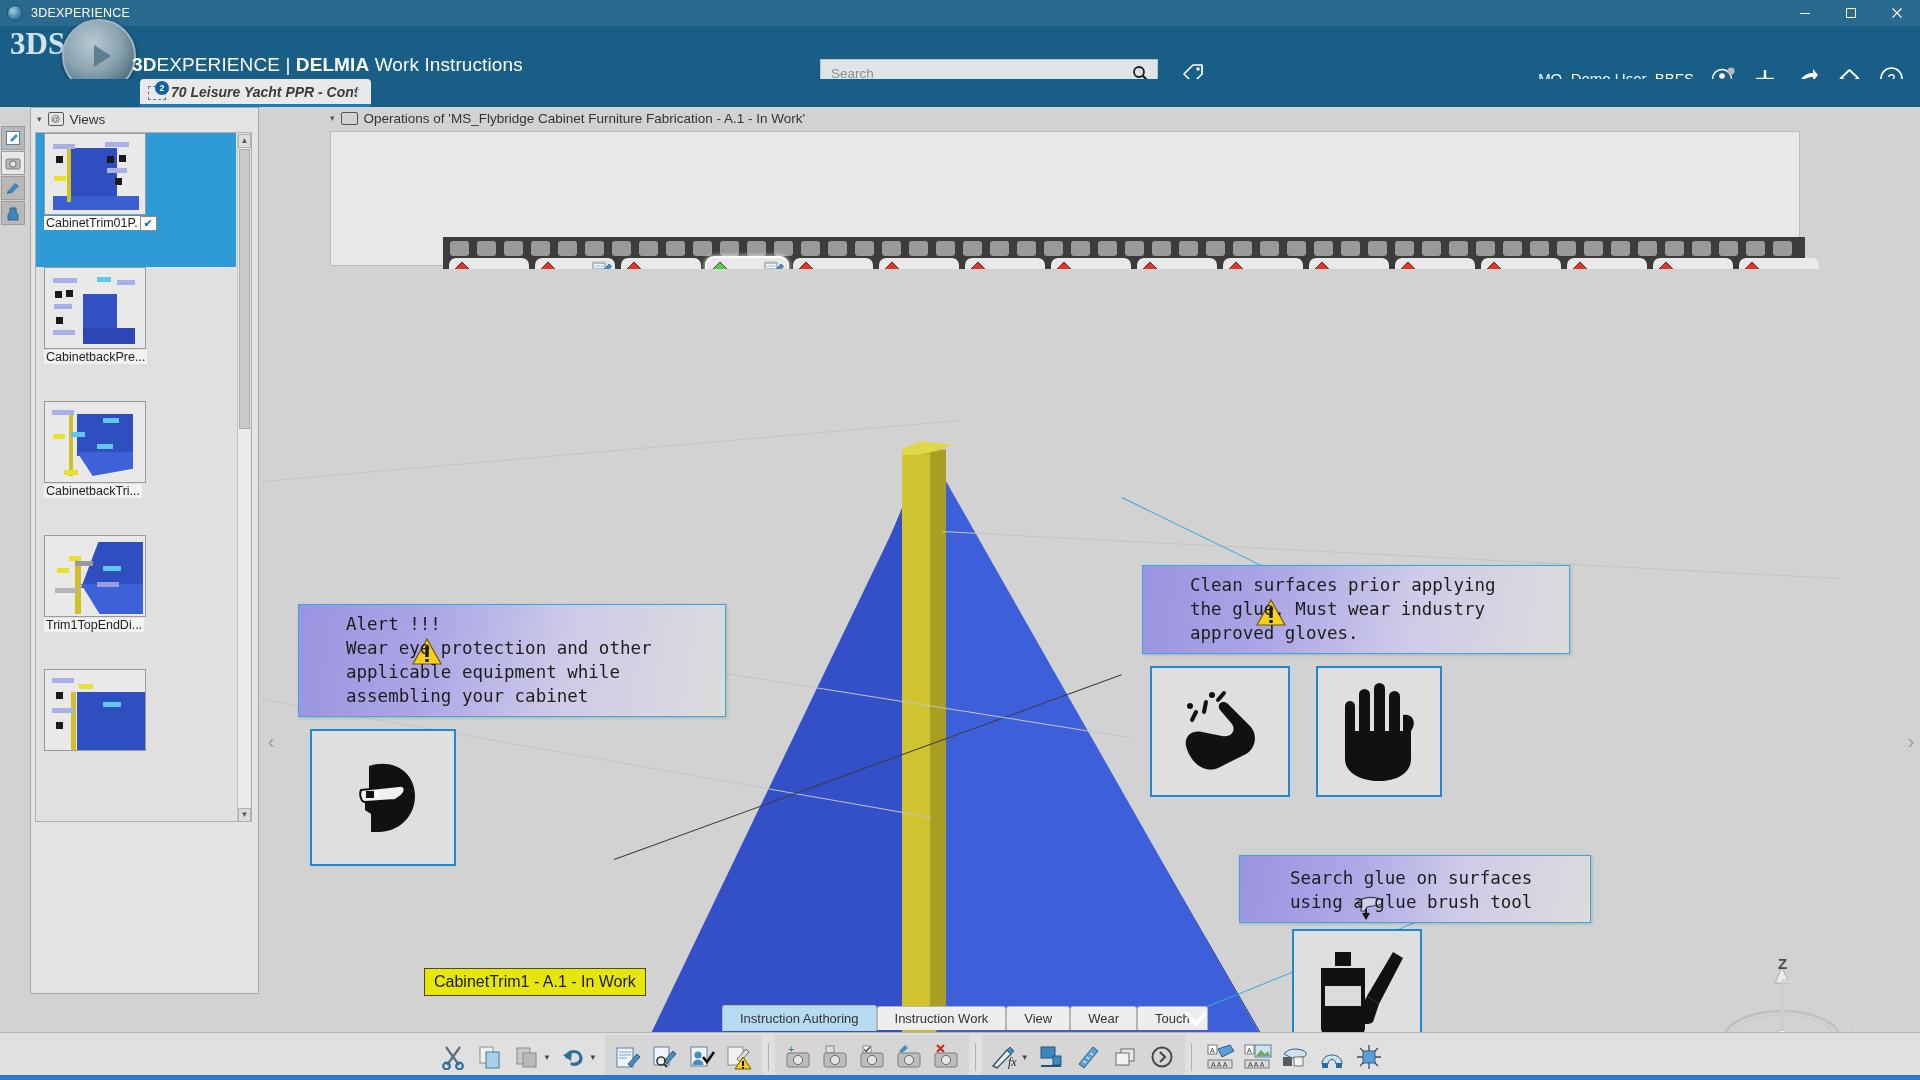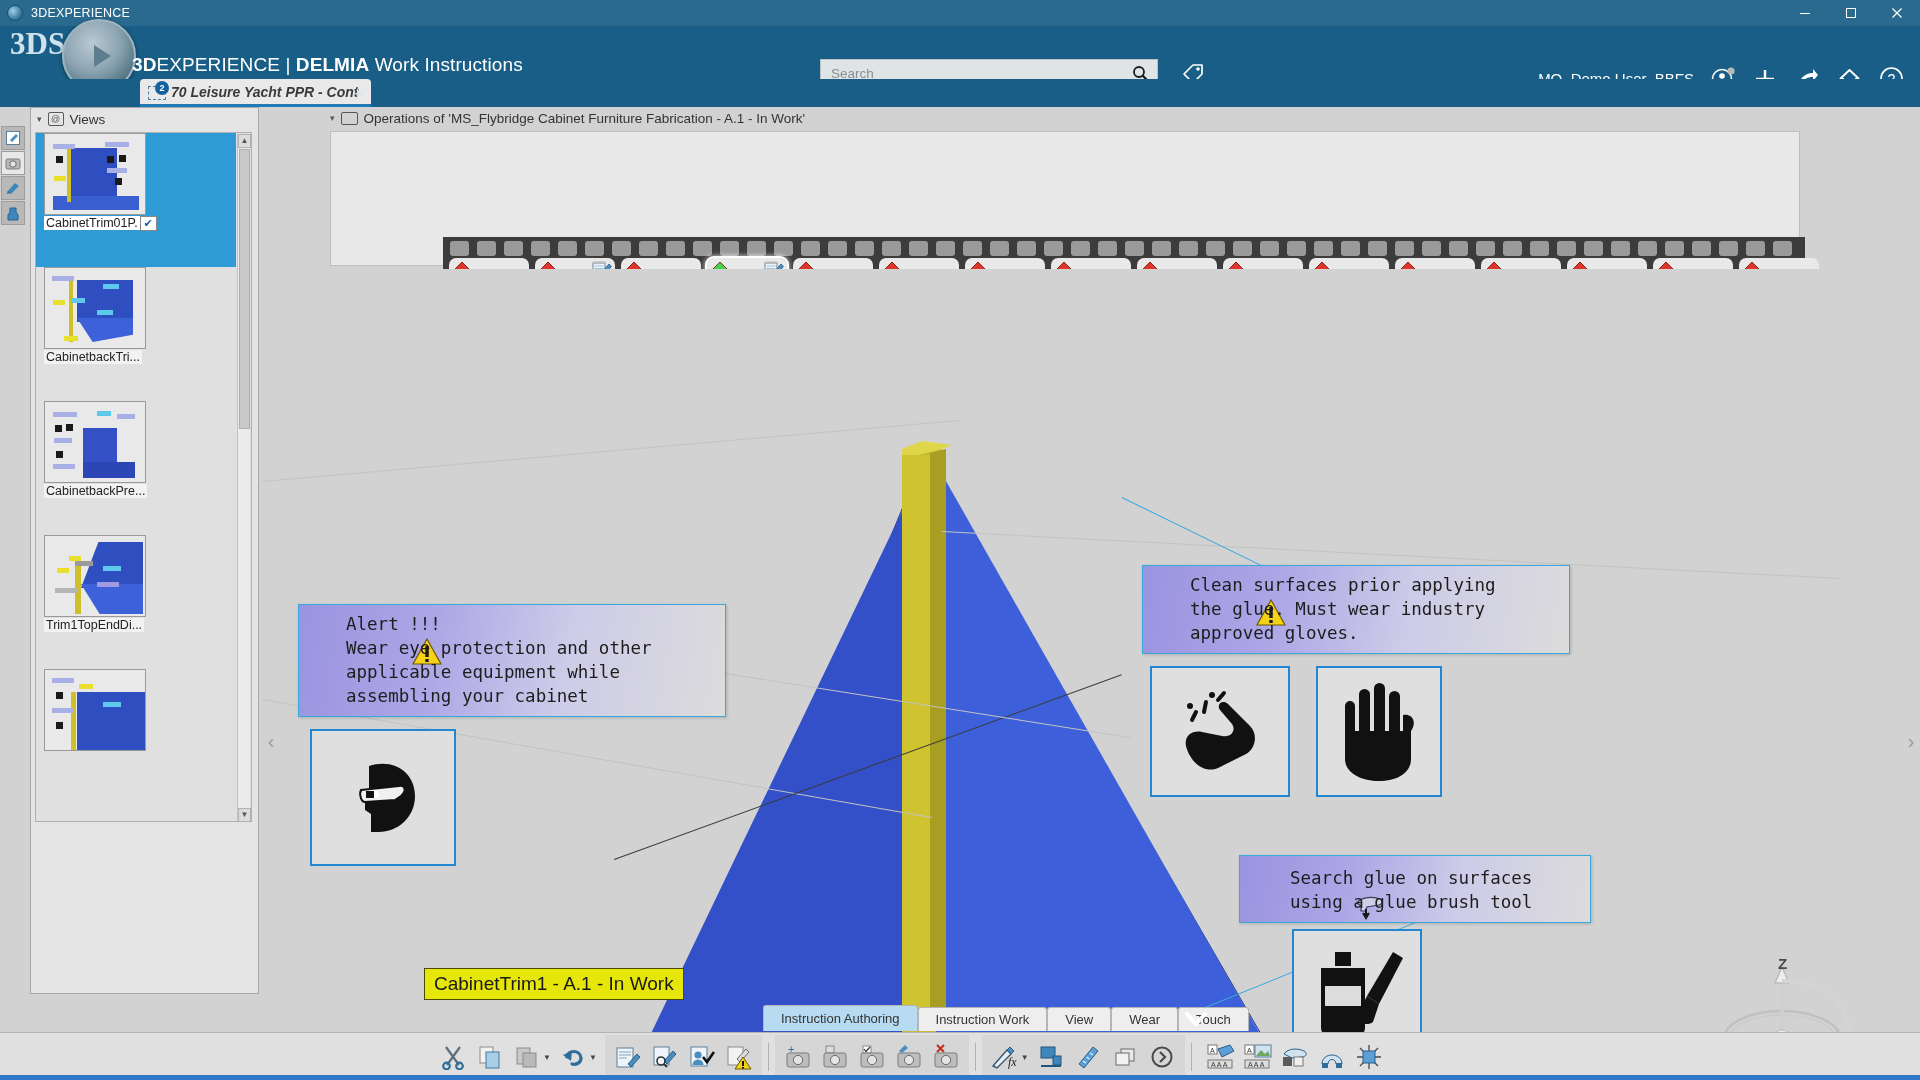--- a/index.html
+++ b/index.html
@@ -212,41 +212,40 @@
   .callout .warn { width:30px;height:28px;margin-right:9px;flex:none; margin-top:2px;}
   .callout .brush-ic { width:34px;height:28px;margin-right:8px;flex:none;margin-top:2px; }
 
   .pictobox {
     position:absolute; background:#dfdfdf; border:2.5px solid #2187d0;
     display:flex; align-items:center; justify-content:center;
   }
 
   .yellow-label {
     position:absolute; background:#e6e60a; border:1.5px solid #4a4a00;
-    font-size:19px; color:#1a1a1a; padding:4px 9px;
+    font-size:16px; color:#1a1a1a; padding:4px 9px;
     font-family:"Liberation Sans",sans-serif;
   }
 
   .leader { position:absolute; background:#39a9dd; height:1.2px; transform-origin:0 0; }
   .leader.dark { background:#3a3a3a; }
 
   .compass3d { position:absolute; right:40px; bottom:90px; width:160px; height:140px; }
   .compass3d .lbl { position:absolute; font-size:15px; font-weight:bold; color:#4a4a4a; }
 
   .vp-arrow-l, .vp-arrow-r {
     position:absolute; top:50%; width:14px;height:26px;color:#9a9a9a; font-size:20px;
     display:flex;align-items:center;justify-content:center;
   }
   .vp-arrow-l { left:2px; } .vp-arrow-r { right:2px; }
 
   
   .tabs-bottom {
-    position:absolute; left:722px; bottom:49px; height:26px; display:flex; align-items:flex-end;
+    position:absolute; left:722px; bottom:49px; height:26px; display:flex; align-items:center;
     z-index:5;
-    margin-left:41px;
   }
   .btab {
     height:24px; background:#eeeeee; border:1px solid #b5b5b5; border-bottom:none;
     display:flex;align-items:center; padding:0 17px; font-size:13px; color:#333;
     border-top-left-radius:3px;border-top-right-radius:3px;
   }
   .btab.active { background:#b7dbf0; height:26px; }
   .tabs-chev {
     position:absolute; left:1183px; bottom:48px; width:26px;height:26px;color:#fff;
     display:flex;align-items:center;justify-content:center; font-size:17px; z-index:5;
@@ -424,48 +423,48 @@
             <div class="tn-sm" style="left:62px;top:22px;"></div>
             <div class="tn-sm" style="left:74px;top:21px;"></div>
             <div class="tn-sm" style="left:70px;top:44px;"></div>
           </div>
           <span class="vlabel">CabinetTrim01P.</span><span class="vcheck">✔</span>
         </div>
 
         <div class="vitem">
           <div class="vthumb">
             <div class="tn-bg"></div>
-            <div class="tn-part" style="left:32px;top:12px;width:56px;height:42px;background:#2f4fc0;"></div>
-            <div class="tn-part" style="left:32px;top:50px;width:56px;height:24px;background:#3c61d8;clip-path:polygon(0 0,100% 0,100% 70%,28% 100%);"></div>
-            <div class="tn-yellow" style="left:24px;top:12px;width:4px;height:62px;"></div>
-            <div class="tn-cap" style="left:7px;top:8px;width:22px;"></div>
-            <div class="tn-cap c" style="left:26px;top:30px;width:14px;"></div>
-            <div class="tn-cap c" style="left:58px;top:16px;width:16px;"></div>
-            <div class="tn-cap c" style="left:52px;top:42px;width:16px;"></div>
-            <div class="tn-cap y" style="left:8px;top:32px;width:12px;"></div>
-            <div class="tn-cap y" style="left:19px;top:68px;width:14px;"></div>
-          </div>
-          <span class="vlabel">CabinetbackTri...</span>
-        </div>
-
-        <div class="vitem">
-          <div class="vthumb">
-            <div class="tn-bg"></div>
             <div class="tn-part" style="left:38px;top:26px;width:34px;height:40px;background:#3350c4;"></div>
             <div class="tn-part" style="left:38px;top:60px;width:52px;height:16px;background:#2c47b5;"></div>
             <div class="tn-cap" style="left:8px;top:10px;width:24px;"></div>
             <div class="tn-cap c" style="left:52px;top:9px;width:14px;"></div>
             <div class="tn-cap" style="left:72px;top:12px;width:18px;"></div>
             <div class="tn-cap" style="left:9px;top:36px;width:18px;"></div>
             <div class="tn-cap" style="left:8px;top:62px;width:22px;"></div>
             <div class="tn-sm" style="left:10px;top:23px;"></div>
             <div class="tn-sm" style="left:21px;top:22px;"></div>
             <div class="tn-sm" style="left:11px;top:49px;"></div>
           </div>
           <span class="vlabel">CabinetbackPre...</span>
+        </div>
+
+        <div class="vitem">
+          <div class="vthumb">
+            <div class="tn-bg"></div>
+            <div class="tn-part" style="left:32px;top:12px;width:56px;height:42px;background:#2f4fc0;"></div>
+            <div class="tn-part" style="left:32px;top:50px;width:56px;height:24px;background:#3c61d8;clip-path:polygon(0 0,100% 0,100% 70%,28% 100%);"></div>
+            <div class="tn-yellow" style="left:24px;top:12px;width:4px;height:62px;"></div>
+            <div class="tn-cap" style="left:7px;top:8px;width:22px;"></div>
+            <div class="tn-cap c" style="left:26px;top:30px;width:14px;"></div>
+            <div class="tn-cap c" style="left:58px;top:16px;width:16px;"></div>
+            <div class="tn-cap c" style="left:52px;top:42px;width:16px;"></div>
+            <div class="tn-cap y" style="left:8px;top:32px;width:12px;"></div>
+            <div class="tn-cap y" style="left:19px;top:68px;width:14px;"></div>
+          </div>
+          <span class="vlabel">CabinetbackTri...</span>
         </div>
 
         <div class="vitem">
           <div class="vthumb">
             <div class="tn-bg"></div>
             <div class="tn-part" style="left:36px;top:6px;width:62px;height:46px;background:#2f4fc0;clip-path:polygon(28% 0,100% 0,100% 100%,0 100%);"></div>
             <div class="tn-part" style="left:36px;top:48px;width:62px;height:30px;background:#3c61d8;clip-path:polygon(0 0,100% 0,100% 100%,30% 100%);"></div>
             <div class="tn-yellow" style="left:30px;top:22px;width:6px;height:56px;"></div>
             <div class="tn-cap" style="left:30px;top:25px;width:18px;background:#9a9a9a;"></div>
             <div class="tn-cap y" style="left:24px;top:20px;width:12px;"></div>

